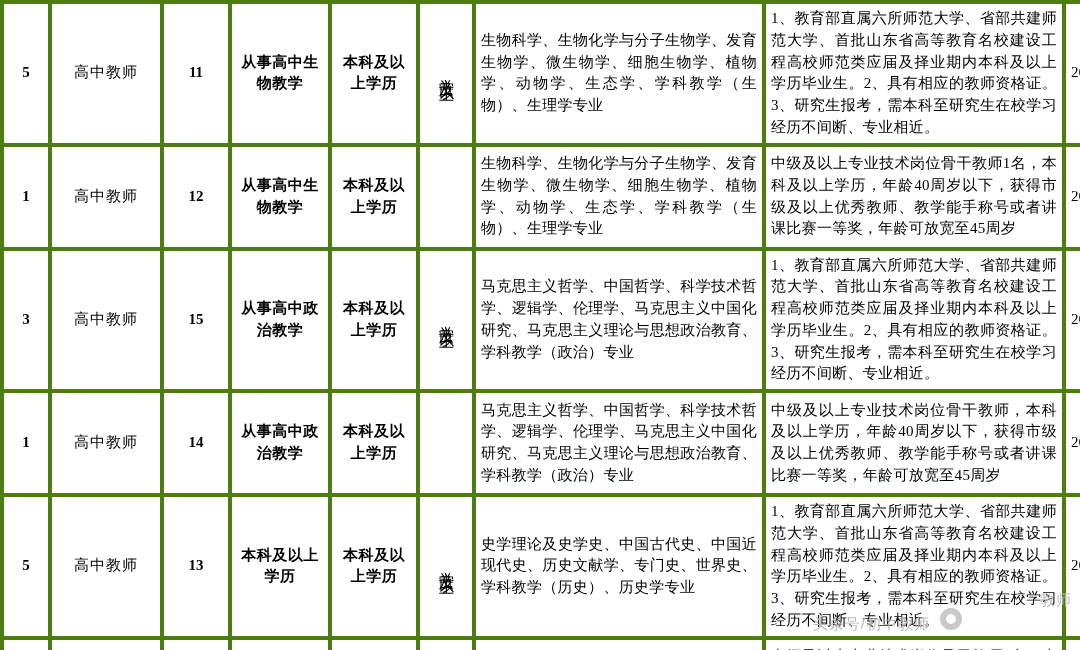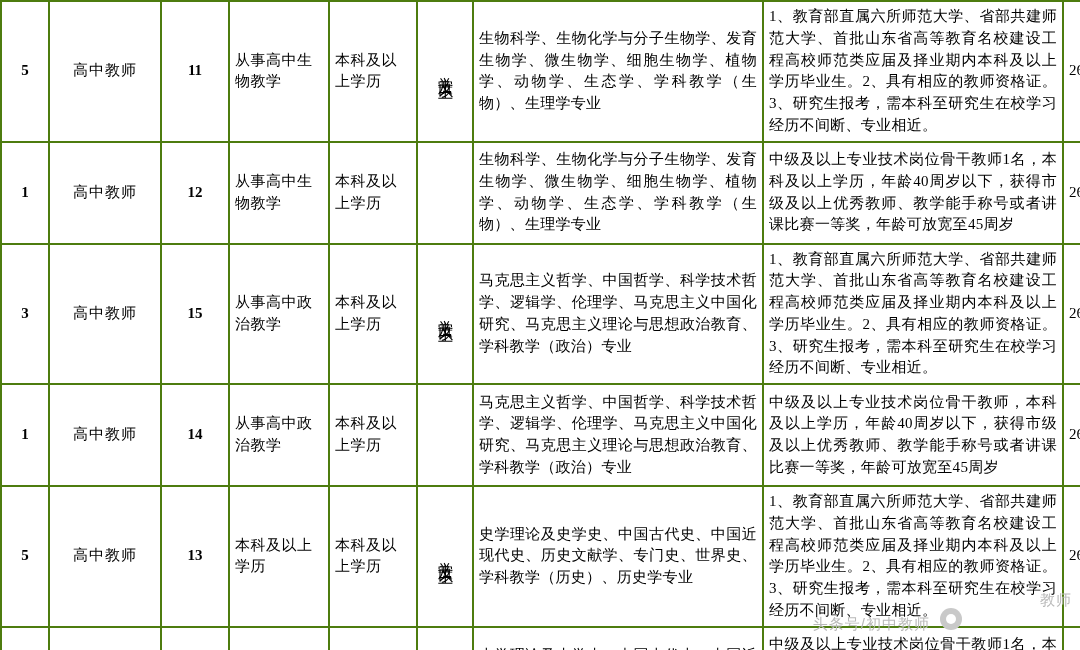--- a/index.html
+++ b/index.html
@@ -21,21 +21,21 @@
     overflow: hidden;
   }
   table.recruit {
     border-collapse: collapse;
     table-layout: fixed;
     width: 1080px;
     margin: 0;
     border-top: 2px solid #000;
   }
   table.recruit td {
-    border: 2px solid #4d7c0f;
+    border: 4px solid #4d7c0f;
     padding: 4px 5px;
     vertical-align: middle;
     font-size: 15px;
     line-height: 1.45;
     word-wrap: break-word;
     overflow-wrap: break-word;
   }
   
   col.c-count { width: 48px; }
   col.c-post  { width: 112px; }
@@ -50,22 +50,23 @@
   td.count, td.code {
     text-align: center;
     font-weight: bold;
     font-size: 17px;
   }
   td.post {
     text-align: center;
     letter-spacing: 1px;
   }
   td.duty, td.edu {
-    text-align: left;
+    text-align: center;
     letter-spacing: 0.5px;
+    font-weight: bold;
   }
   td.deg {
     text-align: center;
     letter-spacing: 0.5px;
   }
   td.deg .vertical {
     display: inline-block;
     writing-mode: vertical-rl;
     text-orientation: upright;
     line-height: 1.25;

